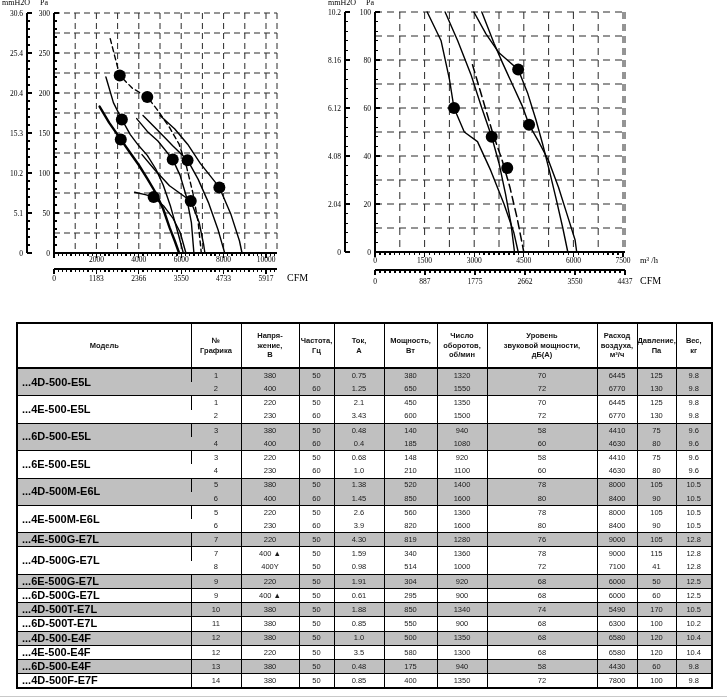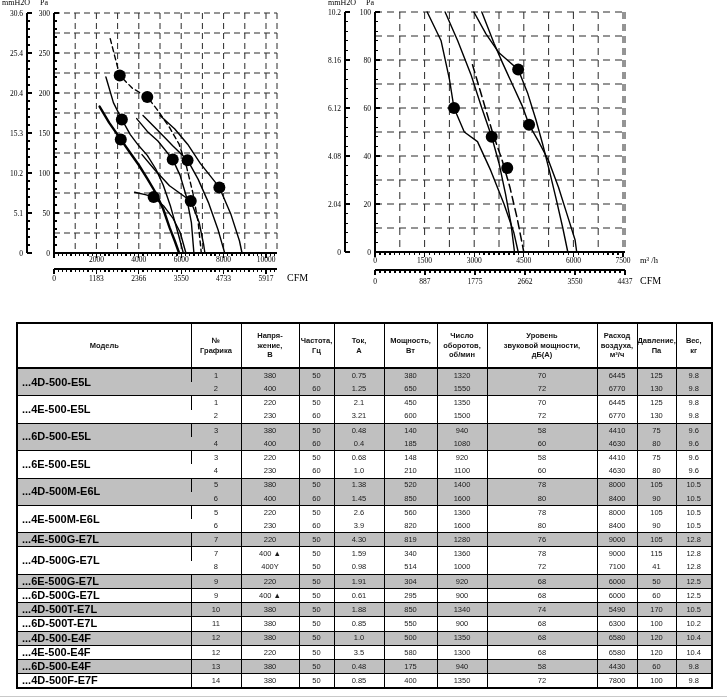--- a/index.html
+++ b/index.html
@@ -582,21 +582,21 @@
           <td>1350</td>
           <td>70</td>
           <td>6445</td>
           <td>125</td>
           <td>9.8</td>
         </tr>
         <tr class="">
           <td>2</td>
           <td>230</td>
           <td>60</td>
-          <td>3.21</td>
+          <td>3.43</td>
           <td>600</td>
           <td>1500</td>
           <td>72</td>
           <td>6770</td>
           <td>130</td>
           <td>9.8</td>
         </tr>
         <tr class="shaded gstart">
           <td class="model" rowspan="2">...6D-500-E5L</td>
           <td>3</td>

